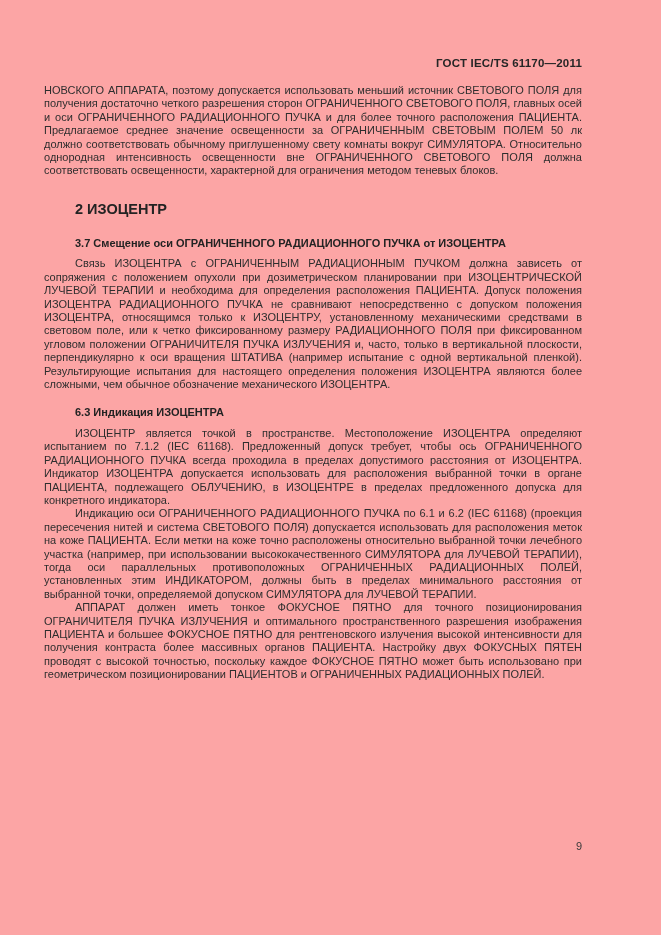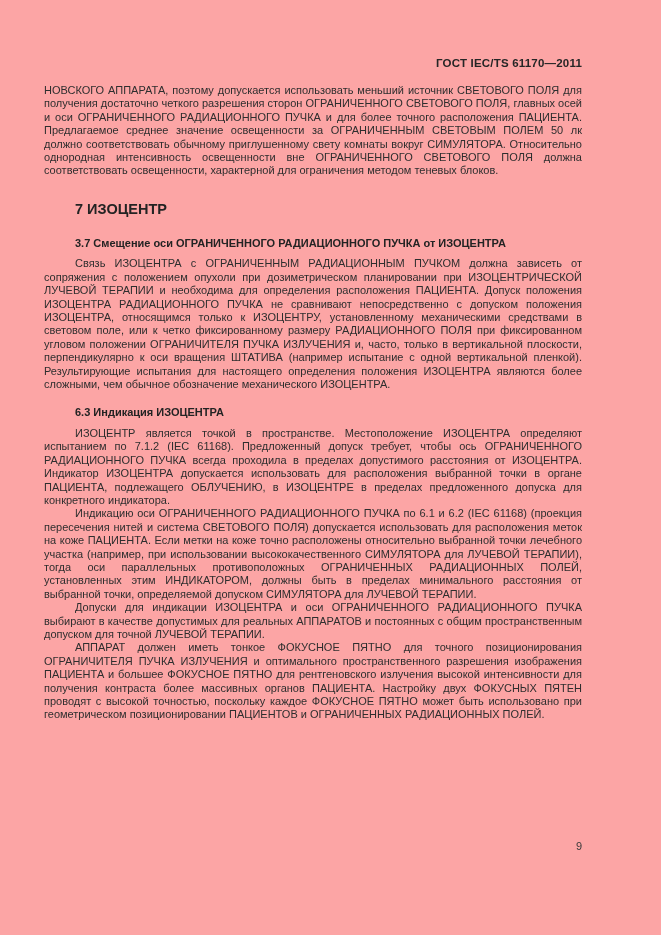--- a/index.html
+++ b/index.html
@@ -76,33 +76,32 @@
 <body>
 
 <div class="page">
 
   <div class="doc-header">ГОСТ IEC/TS 61170—2011</div>
 
   <div class="content">
 
     <p class="body">НОВСКОГО АППАРАТА, поэтому допускается использовать меньший источник СВЕТОВОГО ПОЛЯ для получения достаточно четкого разрешения сторон ОГРАНИЧЕННОГО СВЕТОВОГО ПОЛЯ, главных осей и оси ОГРАНИЧЕННОГО РАДИАЦИОННОГО ПУЧКА и для более точного расположения ПАЦИЕНТА. Предлагаемое среднее значение освещенности за ОГРАНИЧЕННЫМ СВЕТОВЫМ ПОЛЕМ 50 лк должно соответствовать обычному приглушенному свету комнаты вокруг СИМУЛЯТОРА. Относительно однородная интенсивность освещенности вне ОГРАНИЧЕННОГО СВЕТОВОГО ПОЛЯ должна соответствовать освещенности, характерной для ограничения методом теневых блоков.</p>
 
-    <h1 class="chapter">7 ИЗОЦЕНТР</h1>
+    <h1 class="chapter">2 ИЗОЦЕНТР</h1>
 
     <h2 class="sub first">3.7 Смещение оси ОГРАНИЧЕННОГО РАДИАЦИОННОГО ПУЧКА от ИЗОЦЕНТРА</h2>
 
     <p class="body indent">Связь ИЗОЦЕНТРА с ОГРАНИЧЕННЫМ РАДИАЦИОННЫМ ПУЧКОМ должна зависеть от сопряжения с положением опухоли при дозиметрическом планировании при ИЗОЦЕНТРИЧЕСКОЙ ЛУЧЕВОЙ ТЕРАПИИ и необходима для определения расположения ПАЦИЕНТА. Допуск положения ИЗОЦЕНТРА РАДИАЦИОННОГО ПУЧКА не сравнивают непосредственно с допуском положения ИЗОЦЕНТРА, относящимся только к ИЗОЦЕНТРУ, установленному механическими средствами в световом поле, или к четко фиксированному размеру РАДИАЦИОННОГО ПОЛЯ при фиксированном угловом положении ОГРАНИЧИТЕЛЯ ПУЧКА ИЗЛУЧЕНИЯ и, часто, только в вертикальной плоскости, перпендикулярно к оси вращения ШТАТИВА (например испытание с одной вертикальной пленкой). Результирующие испытания для настоящего определения положения ИЗОЦЕНТРА являются более сложными, чем обычное обозначение механического ИЗОЦЕНТРА.</p>
 
     <h2 class="sub">6.3 Индикация ИЗОЦЕНТРА</h2>
 
     <p class="body indent">ИЗОЦЕНТР является точкой в пространстве. Местоположение ИЗОЦЕНТРА определяют испытанием по 7.1.2 (IEC 61168). Предложенный допуск требует, чтобы ось ОГРАНИЧЕННОГО РАДИАЦИОННОГО ПУЧКА всегда проходила в пределах допустимого расстояния от ИЗОЦЕНТРА. Индикатор ИЗОЦЕНТРА допускается использовать для расположения выбранной точки в органе ПАЦИЕНТА, подлежащего ОБЛУЧЕНИЮ, в ИЗОЦЕНТРЕ в пределах предложенного допуска для конкретного индикатора.</p>
 
     <p class="body indent">Индикацию оси ОГРАНИЧЕННОГО РАДИАЦИОННОГО ПУЧКА по 6.1 и 6.2 (IEC 61168) (проекция пересечения нитей и система СВЕТОВОГО ПОЛЯ) допускается использовать для расположения меток на коже ПАЦИЕНТА. Если метки на коже точно расположены относительно выбранной точки лечебного участка (например, при использовании высококачественного СИМУЛЯТОРА для ЛУЧЕВОЙ ТЕРАПИИ), тогда оси параллельных противоположных ОГРАНИЧЕННЫХ РАДИАЦИОННЫХ ПОЛЕЙ, установленных этим ИНДИКАТОРОМ, должны быть в пределах минимального расстояния от выбранной точки, определяемой допуском СИМУЛЯТОРА для ЛУЧЕВОЙ ТЕРАПИИ.</p>
 
-    <p class="body indent">Допуски для индикации ИЗОЦЕНТРА и оси ОГРАНИЧЕННОГО РАДИАЦИОННОГО ПУЧКА выбирают в качестве допустимых для реальных АППАРАТОВ и постоянных с общим пространственным допуском для точной ЛУЧЕВОЙ ТЕРАПИИ.</p>
 
 
     <p class="body indent">АППАРАТ должен иметь тонкое ФОКУСНОЕ ПЯТНО для точного позиционирования ОГРАНИЧИТЕЛЯ ПУЧКА ИЗЛУЧЕНИЯ и оптимального пространственного разрешения изображения ПАЦИЕНТА и большее ФОКУСНОЕ ПЯТНО для рентгеновского излучения высокой интенсивности для получения контраста более массивных органов ПАЦИЕНТА. Настройку двух ФОКУСНЫХ ПЯТЕН проводят с высокой точностью, поскольку каждое ФОКУСНОЕ ПЯТНО может быть использовано при геометрическом позиционировании ПАЦИЕНТОВ и ОГРАНИЧЕННЫХ РАДИАЦИОННЫХ ПОЛЕЙ.</p>
 
   </div>
 
   <div class="page-number">9</div>
 
 </div>
 

